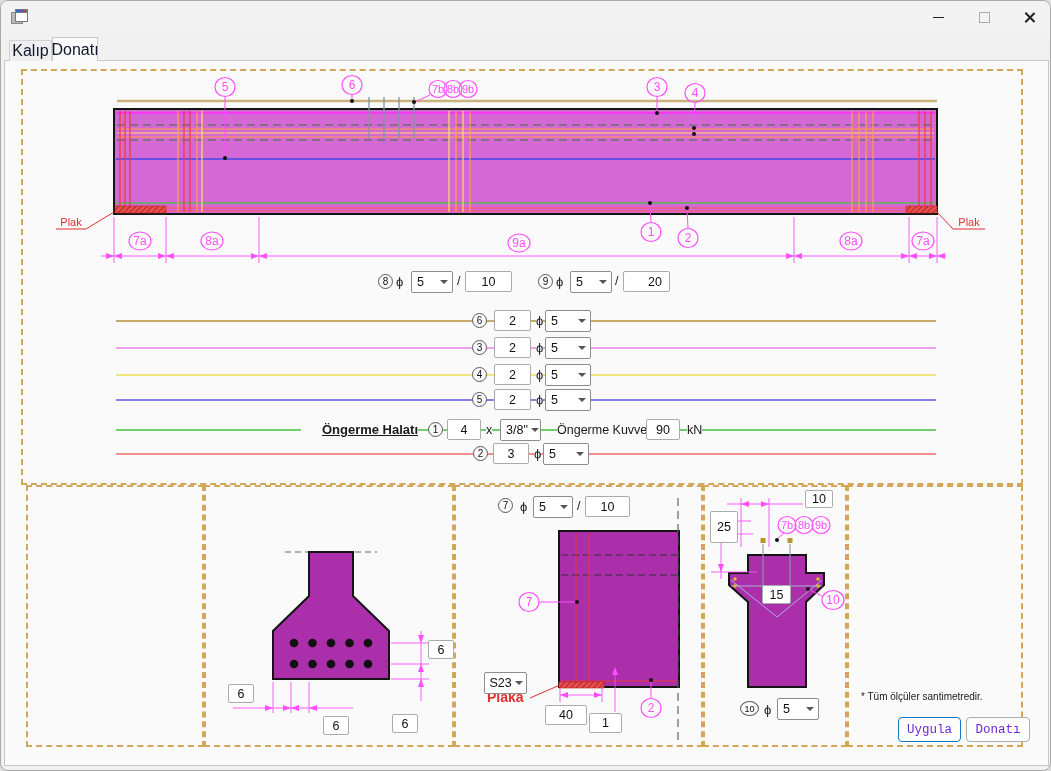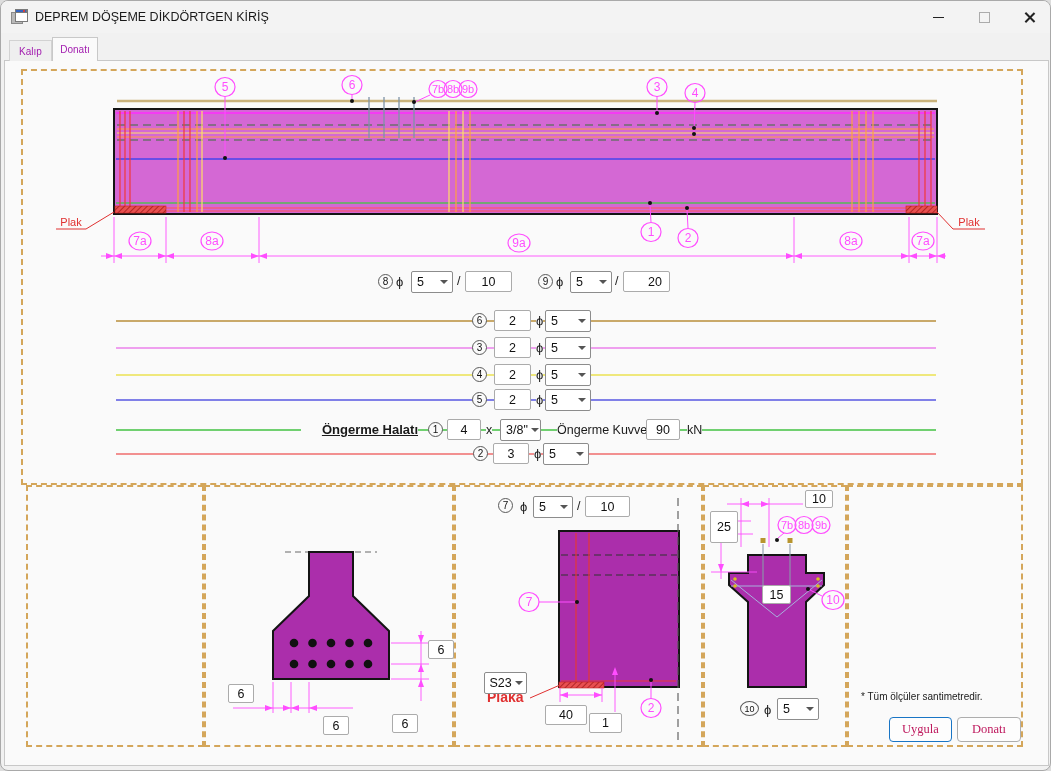--- a/index.html
+++ b/index.html
@@ -14,39 +14,39 @@
   .appicon .bar{position:absolute;left:4px;top:0;width:12px;height:4px;background:#3565C0;border:1px solid #7A7A7A;box-sizing:border-box;}
   .appicon .dot{position:absolute;left:12px;top:1px;width:2px;height:2px;background:#D24040;}
   .winbtn{position:absolute;top:0;width:46px;height:32px;display:flex;align-items:center;justify-content:center;}
   .glyph-min{width:11px;height:0;border-top:1.6px solid #222;}
   .glyph-max{width:9px;height:9px;border:1.3px solid #ABABAB;}
   .glyph-x{position:relative;width:13px;height:13px;}
   .glyph-x:before,.glyph-x:after{content:"";position:absolute;left:6px;top:0;width:1.6px;height:13px;background:#222;}
   .glyph-x:before{transform:rotate(45deg);} .glyph-x:after{transform:rotate(-45deg);}
   
   .page{position:absolute;left:3px;top:59px;width:1045px;height:706px;background:#FAFAFA;border:1px solid #C8C8C8;box-sizing:border-box;}
-  .tab{position:absolute;font-size:10px;color:#a21caf;display:flex;align-items:center;justify-content:center;box-sizing:border-box;}
+  .tab{position:absolute;font-size:16px;color:#0f172a;display:flex;align-items:center;justify-content:center;box-sizing:border-box;}
   .tab-inactive{left:8px;top:39px;width:43px;height:21px;background:#EFEFEF;border:1px solid #D2D2D2;border-bottom:none;}
   .tab-active{left:51px;top:36px;width:46px;height:24px;background:#FAFAFA;border:1px solid #C8C8C8;border-bottom:none;z-index:3;}
   
   .gb{position:absolute;border:2px dashed #D4A65A;box-sizing:border-box;}
   
   .tb{position:absolute;border:1px solid #ABABAB;border-radius:2px;background:#fff;text-align:center;
       font-family:"Liberation Sans",sans-serif;font-size:12.5px;color:#111;padding:0;height:21px;box-sizing:border-box;z-index:5;}
   .dd{position:absolute;display:flex;align-items:center;justify-content:space-between;border:1px solid #8C8C8C;border-radius:2px;
       background:#fff;height:22px;box-sizing:border-box;padding:0 4px 0 5px;font-size:12.5px;color:#111;z-index:5;overflow:hidden;white-space:nowrap;}
   .chev{width:0;height:0;border-left:4px solid transparent;border-right:4px solid transparent;border-top:4.5px solid #555;flex:0 0 auto;margin-left:3px;}
   .crc{position:absolute;width:15px;height:15px;border:1px solid #5A5A5A;border-radius:50%;display:flex;align-items:center;justify-content:center;
        font-size:10px;color:#111;background:#FAFAFA;box-sizing:border-box;z-index:5;}
   .crc.wide{width:19px;font-size:9px;}
   .lbl{position:absolute;font-size:12.5px;color:#1a1a1a;background:#FAFAFA;line-height:16px;z-index:5;white-space:nowrap;}
   .phi{font-size:13px;}
   .b-u{font-weight:bold;text-decoration:underline;}
-  .btn{position:absolute;background:#FDFDFD;border-radius:4px;font-family:Liberation Serif, serif;font-size:12.5px;color:#be185d;
-       display:flex;align-items:center;justify-content:center;box-sizing:border-box;z-index:6;}
+  .btn{position:absolute;background:#FDFDFD;border-radius:4px;font-family:Liberation Mono, monospace;font-size:12.5px;color:#6d28d9;
+       display:flex;align-items:center;justify-content:center;box-sizing:border-box;z-index:6;margin-left:9px;}
   svg{position:absolute;pointer-events:none;z-index:2;}
   svg text{font-family:"Liberation Sans",sans-serif;}
   .mag-e{fill:none;stroke:#FF4DFF;stroke-width:1.2;}
   .mag-t{fill:#FF4DFF;font-size:12px;text-anchor:middle;}
   .mag-ts{fill:#FF4DFF;font-size:11px;text-anchor:middle;}
   .mag-l{stroke:#FF4DFF;stroke-width:1;}
   .dim{stroke:#FF4DFF;stroke-width:0.9;fill:none;}
   .dota{fill:#111;}
   .arr{fill:#FF4DFF;stroke:none;}
 </style>
@@ -55,21 +55,20 @@
 
 <div class="window">
 
   <div class="titlebar">
     <div class="appicon">
       <div class="back"></div>
         <div class="front"></div>
         <div class="bar"></div>
         <div class="dot"></div>
     </div>
-    <span class="title-text">DEPREM DÖŞEME DİKDÖRTGEN KİRİŞ</span>
     <div class="winbtn" style="left:914px;">
         <div class="glyph-min"></div>
       </div>
     <div class="winbtn" style="left:960px;">
         <div class="glyph-max"></div>
       </div>
     <div class="winbtn" style="left:1005px;">
         <div class="glyph-x"></div>
       </div>
   </div>

